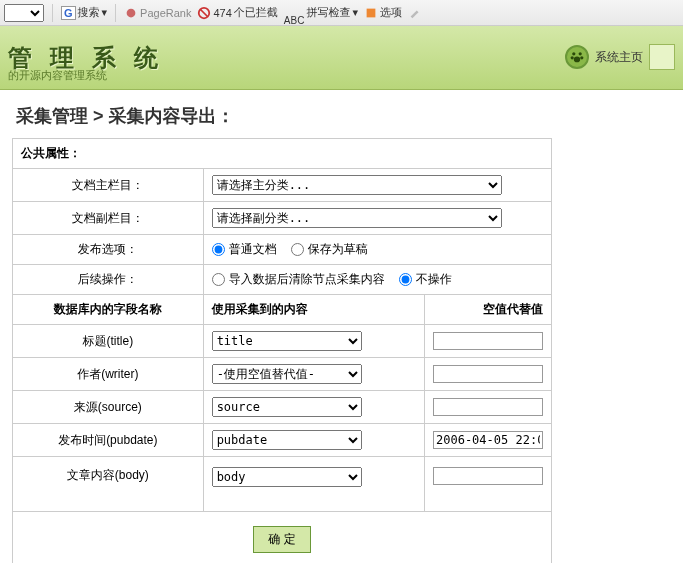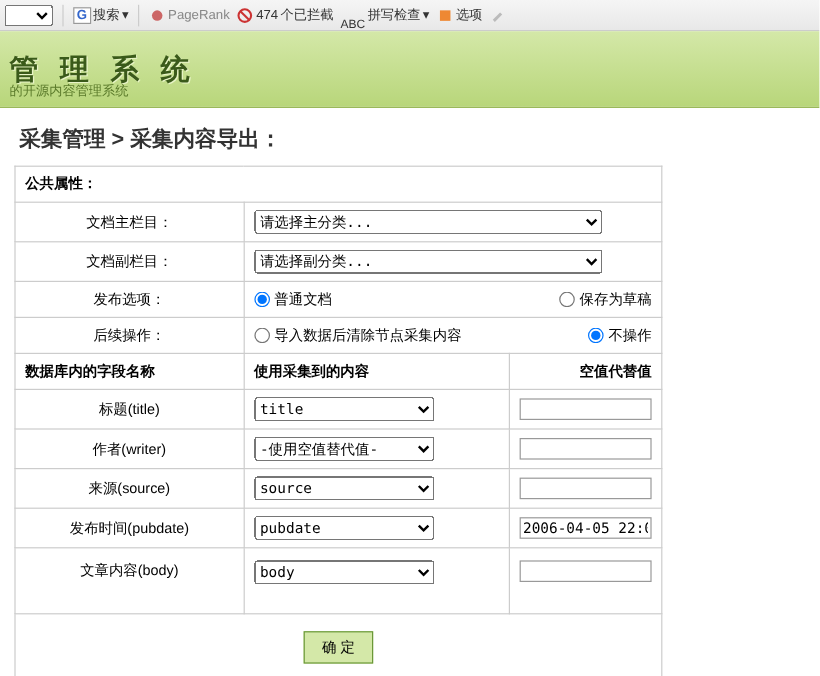--- a/index.html
+++ b/index.html
@@ -15,28 +15,28 @@
 .header .right { position: absolute; right: 8px; top: 18px; display: flex; align-items: center; gap: 6px; }
 .header .paw { width: 24px; height: 24px; border-radius: 50%; background: #8ab848; border: 2px solid #6a9838; display: flex; align-items: center; justify-content: center; }
 .header .home-link { color: #333; text-decoration: none; }
 .header .minitab { width: 26px; height: 26px; background: #e8f4c8; border: 1px solid #9ab85a; }
 .content { padding: 8px 0 0 12px; background: #fff; }
 .breadcrumb { font-size: 18px; font-weight: bold; color: #333; padding: 6px 4px; }
 .main-table { border-collapse: collapse; width: 540px; margin-top: 4px; }
 .main-table td, .main-table th { border: 1px solid #ccc; padding: 6px 8px; font-size: 12px; vertical-align: middle; }
 .section-header td { background: #fff; font-weight: bold; }
 .label-cell { text-align: center; width: 290px; background: #fff; }
-.col-header td { background: #fff; font-weight: bold; }
+.col-header td { background: #fff; font-weight: bold; text-align: center; }
 .col-header td:first-child { width: 290px; }
 .col-header td:nth-child(2) { width: 255px; text-align: left; }
 .col-header td:nth-child(3) { text-align: right; }
 select.wide { width: 290px; font-family: monospace; font-size: 12px; height: 20px; }
 select.narrow { width: 150px; font-family: monospace; font-size: 12px; height: 20px; }
 input[type=text] { font-family: monospace; font-size: 12px; height: 18px; padding: 0 2px; border: 1px solid #999; }
-.radio-row { display: flex; align-items: center; gap: 14px; justify-content: space-between; }
+.radio-row { display: flex; align-items: center; gap: 14px; }
 .radio-row label { display: flex; align-items: center; gap: 4px; }
 .submit-row td { text-align: center; padding: 14px 0; }
 .btn-submit { background: #d4e8a8; border: 1px solid #6a9838; padding: 4px 14px; font-size: 12px; cursor: pointer; }
 </style>
 </head>
 <body>
 
 <div class="toolbar">
   <select class="sel"></select>
   <span class="sep"></span>
@@ -74,20 +74,33 @@
   <span class="item">
     <svg viewBox="0 0 16 16">
         <path d="M3 12 L10 5 L12 7 L5 14 Z" fill="#bbb"></path>
       </svg>
   </span>
 </div>
 
 <div class="header">
   <div class="title">管 理 系 统</div>
   <div class="sub">的开源内容管理系统</div>
+  <div class="right">
+    <span class="paw">
+      <svg viewBox="0 0 20 20" width="16" height="16">
+          <circle cx="6" cy="6" r="2" fill="#2a4a0a"></circle>
+          <circle cx="14" cy="6" r="2" fill="#2a4a0a"></circle>
+          <circle cx="4" cy="11" r="2" fill="#2a4a0a"></circle>
+          <circle cx="16" cy="11" r="2" fill="#2a4a0a"></circle>
+          <ellipse cx="10" cy="13" rx="4" ry="3.5" fill="#2a4a0a"></ellipse>
+        </svg>
+    </span>
+    <a href="#" class="home-link">系统主页</a>
+    <div class="minitab"></div>
+  </div>
 </div>
 
 <div class="content">
   <div class="breadcrumb">
     <span>采集管理</span>
     <span>&gt;</span>
     <span>采集内容导出：</span>
   </div>
 
   <table class="main-table">

